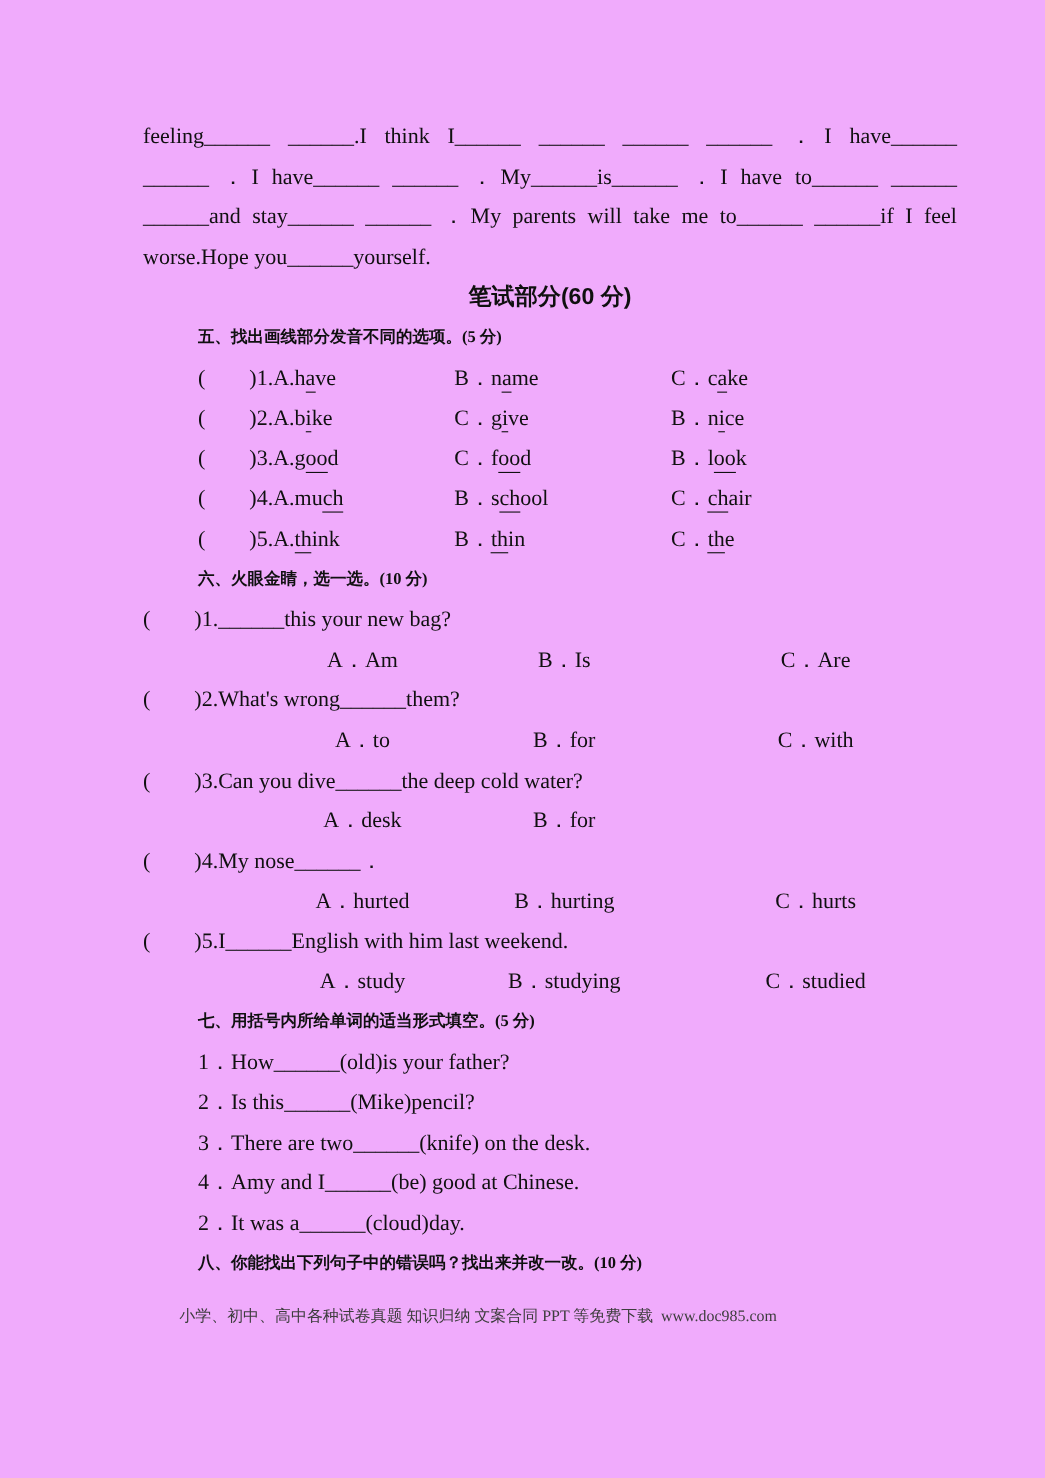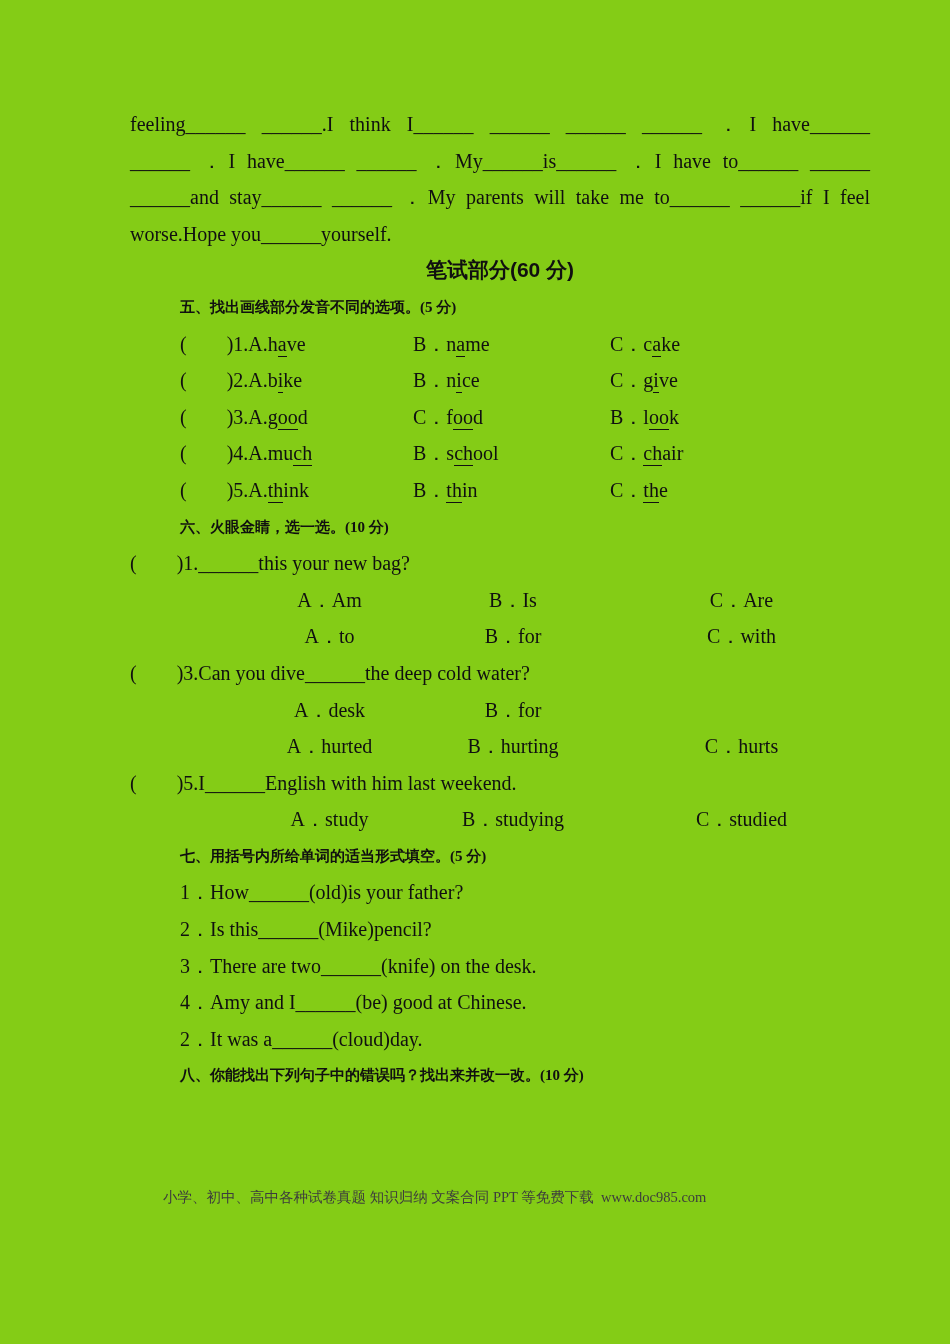--- a/index.html
+++ b/index.html
@@ -1,17 +1,17 @@
 <!DOCTYPE html>
 <html><head>
 <meta charset="utf-8">
 <style>
   html,body{margin:0;padding:0;background:#ffffff;}
   body{font-family:"Liberation Serif",serif;color:#101010;}
-  .page{position:relative;width:950px;height:1344px;background:#84cc16;overflow:hidden;}
+  .page{position:relative;width:950px;height:1344px;background:#f0abfc;overflow:hidden;}
   .content{position:absolute;left:130px;top:106px;width:740px;}
   .line{height:36.6px;line-height:36.6px;font-size:20px;white-space:pre;}
   .just{white-space:normal;text-align:justify;text-align-last:justify;}
   .title-line{text-align:center;font-family:"Liberation Sans",sans-serif;font-weight:bold;font-size:21px;}
   .heading{font-family:Liberation Serif, serif;font-weight:bold;font-size:15px;padding-left:50px;}
   .indent{padding-left:50px;}
   .s5row{padding-left:50px;display:grid;grid-template-columns:233px 197px auto;}
   .optrow{padding-left:116px;display:grid;grid-template-columns:167px 200px auto;text-align:center;}
   .cell{white-space:pre;}
   .u{border-bottom:1.6px solid #111;padding-bottom:1px;}
@@ -35,22 +35,22 @@
     <div class="line heading">五、找出画线部分发音不同的选项。(5 分)</div>
 
     <div class="line s5row">
       <span class="cell"><span>(        )1.A.</span><span>h</span><span class="u">a</span><span>ve</span></span>
       <span class="cell"><span>B．</span><span>n</span><span class="u">a</span><span>me</span></span>
       <span class="cell"><span>C．</span><span>c</span><span class="u">a</span><span>ke</span></span>
     </div>
 
     <div class="line s5row">
       <span class="cell"><span>(        )2.A.</span><span>b</span><span class="u">i</span><span>ke</span></span>
+      <span class="cell"><span>C．</span><span>g</span><span class="u">i</span><span>ve</span></span>
       <span class="cell"><span>B．</span><span>n</span><span class="u">i</span><span>ce</span></span>
-      <span class="cell"><span>C．</span><span>g</span><span class="u">i</span><span>ve</span></span>
     </div>
 
     <div class="line s5row">
       <span class="cell"><span>(        )3.A.</span><span>g</span><span class="u">oo</span><span>d</span></span>
       <span class="cell"><span>C．</span><span>f</span><span class="u">oo</span><span>d</span></span>
       <span class="cell"><span>B．</span><span>l</span><span class="u">oo</span><span>k</span></span>
     </div>
 
     <div class="line s5row">
       <span class="cell"><span>(        )4.A.</span><span>mu</span><span class="u">ch</span><span></span></span>
@@ -66,32 +66,34 @@
 
     <div class="line heading">六、火眼金睛，选一选。(10 分)</div>
 
     <div class="line">(        )1.______this your new bag?</div>
     <div class="line optrow">
       <span class="cell">A．Am</span>
       <span class="cell">B．Is</span>
       <span class="cell">C．Are</span>
     </div>
 
+    <div class="line">(        )2.What's wrong______them?</div>
     <div class="line optrow">
       <span class="cell">A．to</span>
       <span class="cell">B．for</span>
       <span class="cell">C．with</span>
     </div>
 
     <div class="line">(        )3.Can you dive______the deep cold water?</div>
     <div class="line optrow">
       <span class="cell">A．desk</span>
       <span class="cell">B．for</span>
     </div>
 
+    <div class="line">(        )4.My nose______．</div>
     <div class="line optrow">
       <span class="cell">A．hurted</span>
       <span class="cell">B．hurting</span>
       <span class="cell">C．hurts</span>
     </div>
 
     <div class="line">(        )5.I______English with him last weekend.</div>
     <div class="line optrow">
       <span class="cell">A．study</span>
       <span class="cell">B．studying</span>

